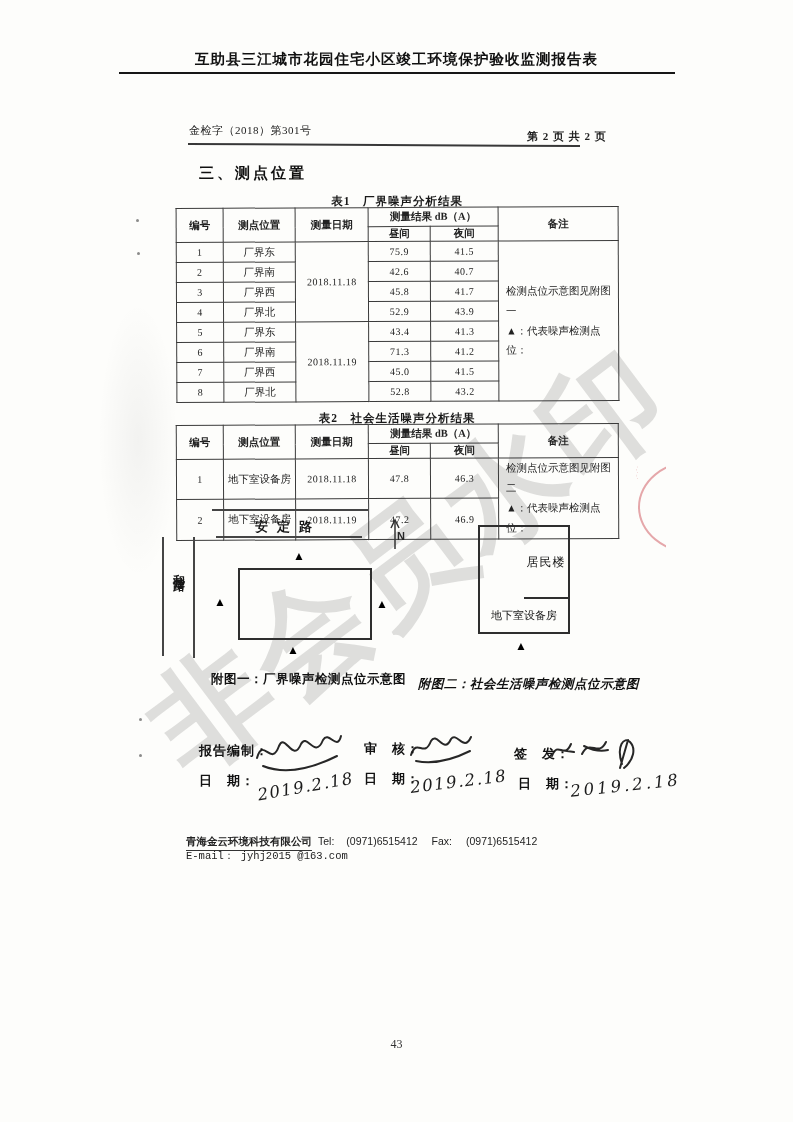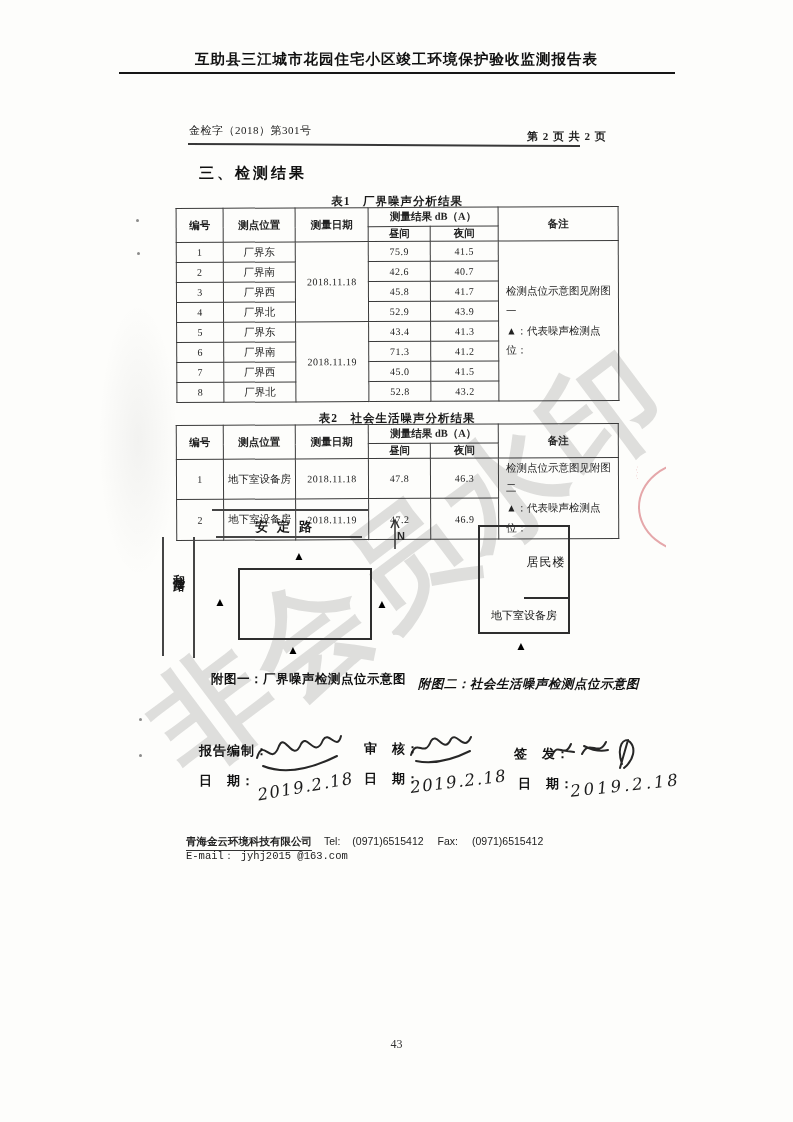--- a/index.html
+++ b/index.html
@@ -75,21 +75,21 @@
 
 <div id="page">
 
   <div class="abs" id="report-title">互助县三江城市花园住宅小区竣工环境保护验收监测报告表</div>
   <div class="abs" id="title-rule"></div>
 
   <div class="abs" id="doc-number">金检字（2018）第301号</div>
   <div class="abs" id="page-indicator">第 2 页 共 2 页</div>
   <div class="abs" id="header-rule"></div>
 
-  <div class="abs" id="section-title">三、检测结果</div>
+  <div class="abs" id="section-title">三、测点位置</div>
 
   <div class="abs tbl-caption" style="top:194px;">表1　厂界噪声分析结果</div>
   <table class="tbl" id="table1">
       <colgroup>
         <col style="width: 47px;">
         <col style="width: 72px;">
         <col style="width: 73px;">
         <col style="width: 62px;">
         <col style="width: 68px;">
         <col style="width: 120px;">
@@ -258,21 +258,21 @@
   <svg class="abs" style="left:548px;top:732px;" width="90" height="42" viewBox="0 0 90 42">
     <path class="ink" d="M4,24 C10,8 16,28 23,12 M12,18 L26,20"></path>
     <path class="ink" d="M34,22 C42,6 50,26 58,10 M36,14 C44,18 52,20 60,18"></path>
     <path class="ink" d="M74,32 C68,14 76,4 82,10 C88,16 86,28 76,36 M80,8 L72,36"></path>
   </svg>
   <div class="abs sig-label" style="left:518px;top:775px;">日　期：</div>
   <div class="abs hand" style="left:570px;top:776px;transform:rotate(-6deg);letter-spacing:3px;">2019.2.18</div>
 
   <div class="abs" id="footer-line1">
     <span id="footer-company">青海金云环境科技有限公司</span>
-    <span style="margin-left:12px;">Tel:</span>
+    <span style="margin-left:6px;">Tel:</span>
     <span style="margin-left:12px;">(0971)6515412</span>
     <span style="margin-left:14px;">Fax:</span>
     <span style="margin-left:14px;">(0971)6515412</span>
   </div>
   <div class="abs" id="footer-line2">
     <span>E-mail：</span>
     <span>jyhj2015 @163.com</span>
   </div>
 
   <div class="abs" id="page-number">43</div>

